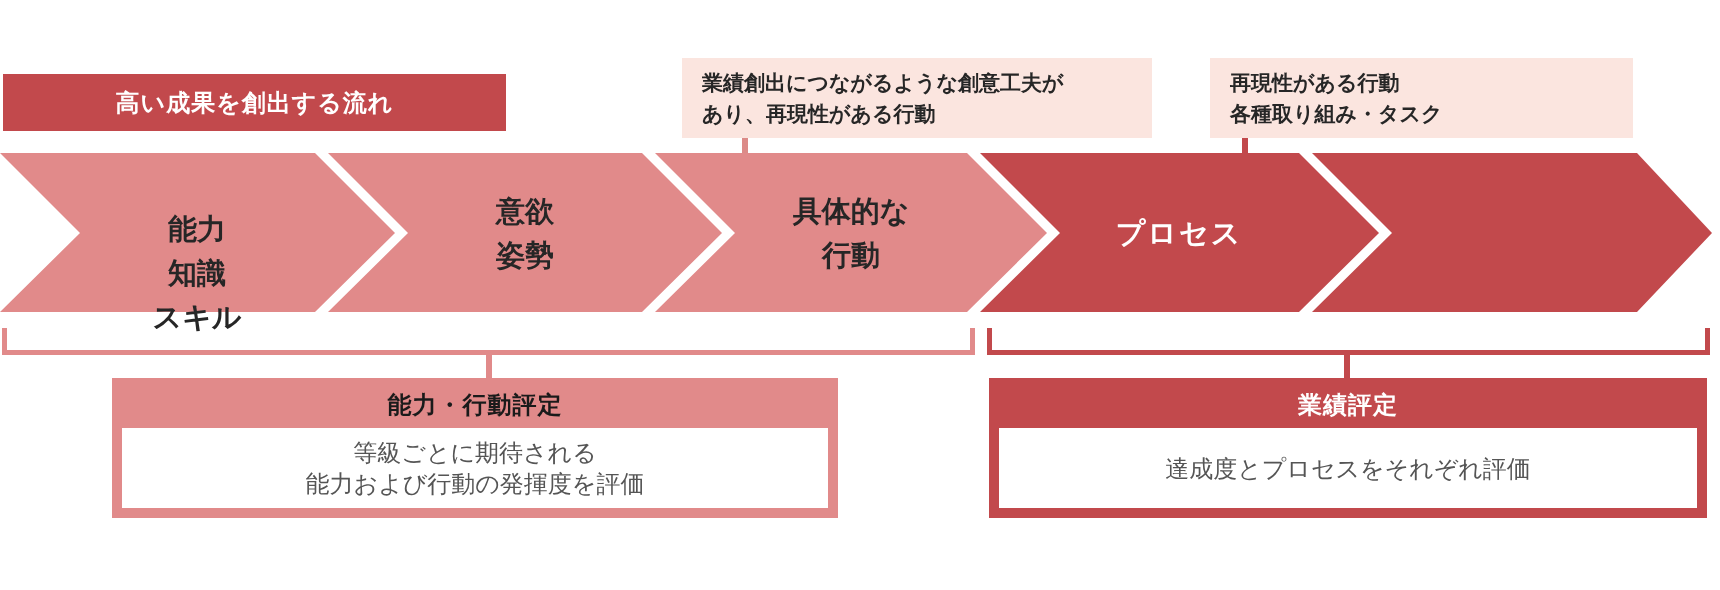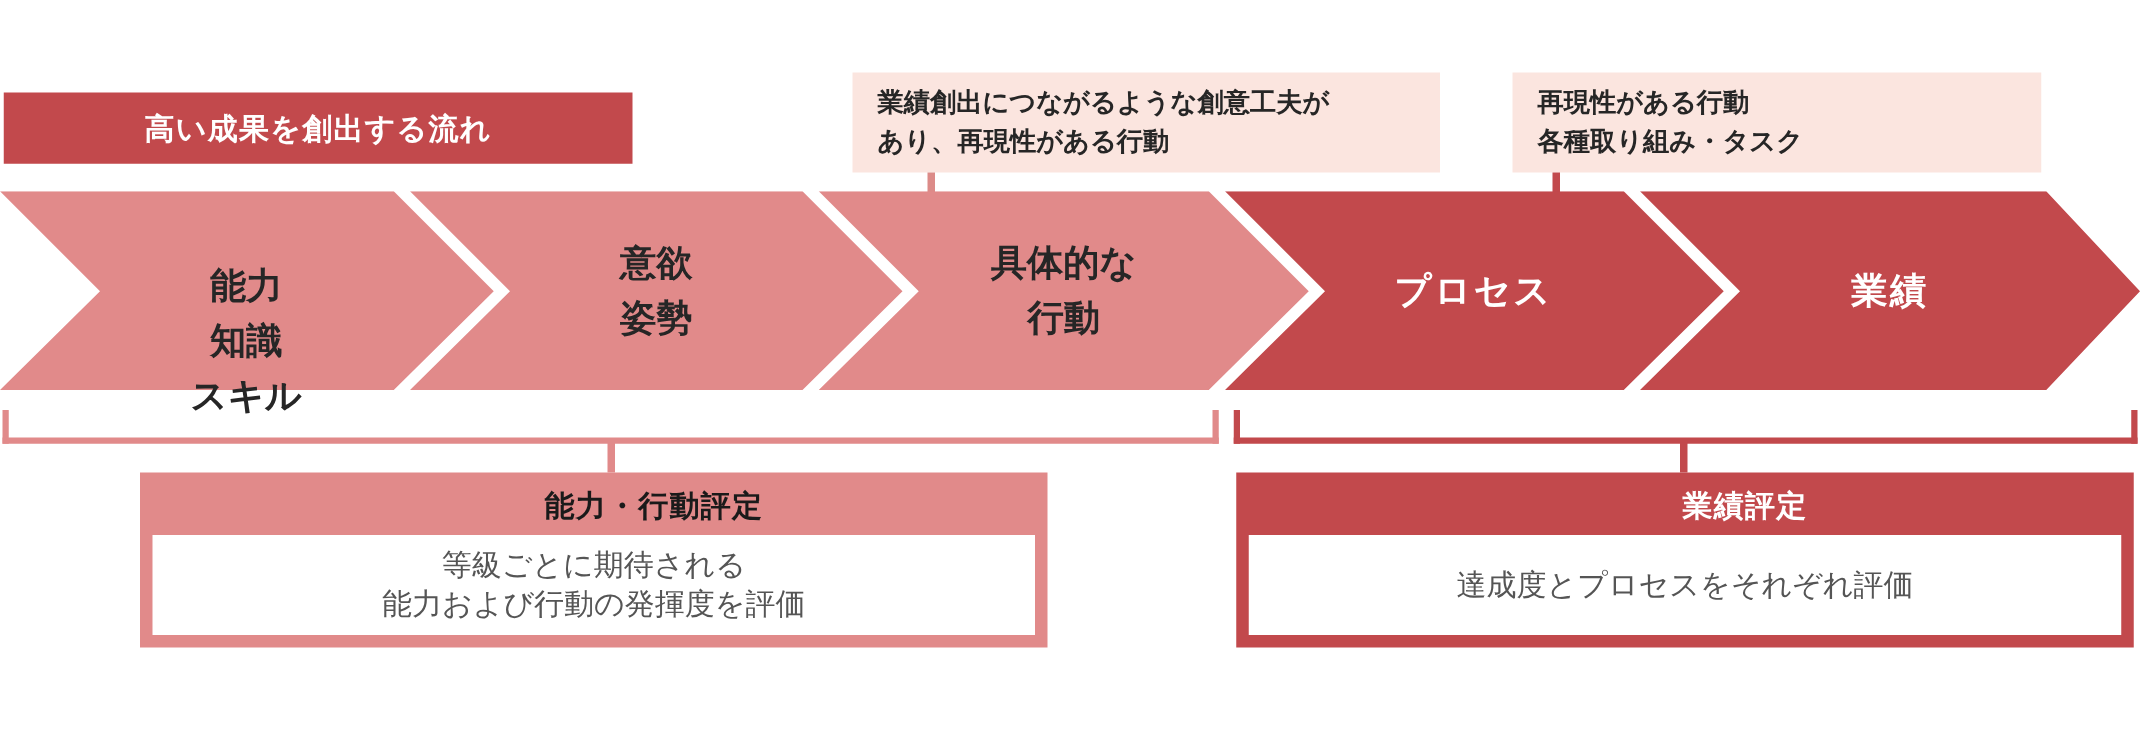--- a/index.html
+++ b/index.html
@@ -52,21 +52,21 @@
   .drop{width:6px;height:24px;top:354px;}
   .drop-1{left:486px;background:#E18A8A;}
   .drop-2{left:1344px;background:#C2494C;}
   
   .eval{top:378px;height:140px;}
   .eval-1{left:112px;width:726px;background:#E18A8A;}
   .eval-2{left:989px;width:718px;background:#C2494C;}
   .eval-title{
     position:absolute;left:0;top:0;width:100%;height:54px;
     display:flex;align-items:center;justify-content:center;
-    font-size:24px;font-weight:bold;letter-spacing:1px;padding-left:48px;
+    font-size:24px;font-weight:bold;letter-spacing:1px;
   }
   .eval-1 .eval-title{color:#1A1A1A;}
   .eval-2 .eval-title{color:#ffffff;}
   .eval-body{
     position:absolute;left:10px;right:10px;top:50px;bottom:10px;background:#ffffff;
     display:flex;flex-direction:column;align-items:center;justify-content:center;
     color:#555555;font-size:24px;line-height:31px;text-align:center;
   }
 </style>
 </head>
@@ -108,23 +108,20 @@
     <div>意欲</div>
     <div>姿勢</div>
   </div>
   <div class="abs step-label step-dark-text sl-3">
     <div>具体的な</div>
     <div>行動</div>
   </div>
   <div class="abs step-label step-light-text sl-4">
     <div>プロセス</div>
   </div>
-  <div class="abs step-label step-light-text sl-5">
-    <div>業績</div>
-  </div>
 
   <div class="abs bar bar-1"></div>
   <div class="abs tick tick-p t1"></div>
   <div class="abs tick tick-p t2"></div>
   <div class="abs drop drop-1"></div>
 
   <div class="abs bar bar-2"></div>
   <div class="abs tick tick-d t3"></div>
   <div class="abs tick tick-d t4"></div>
   <div class="abs drop drop-2"></div>

